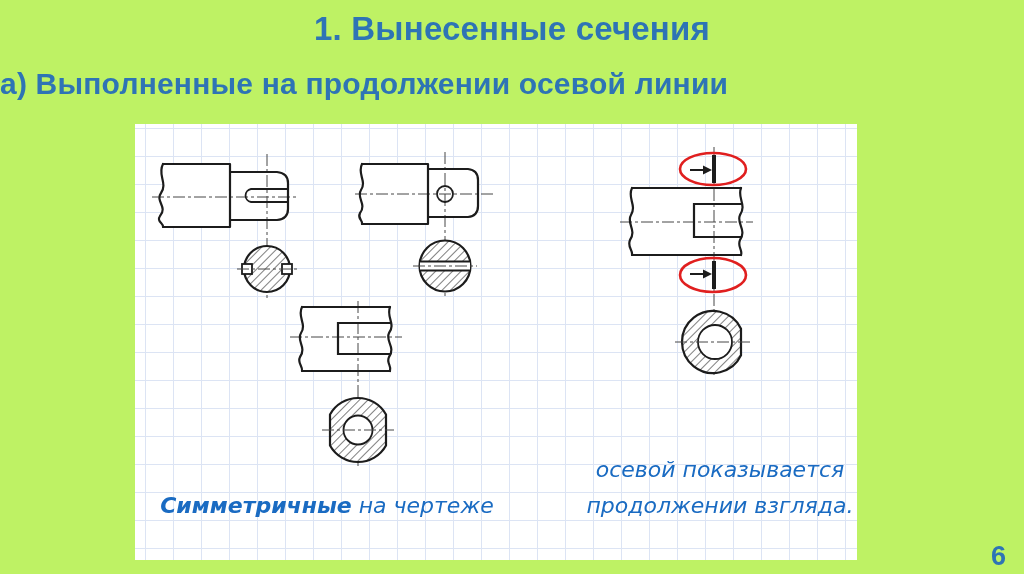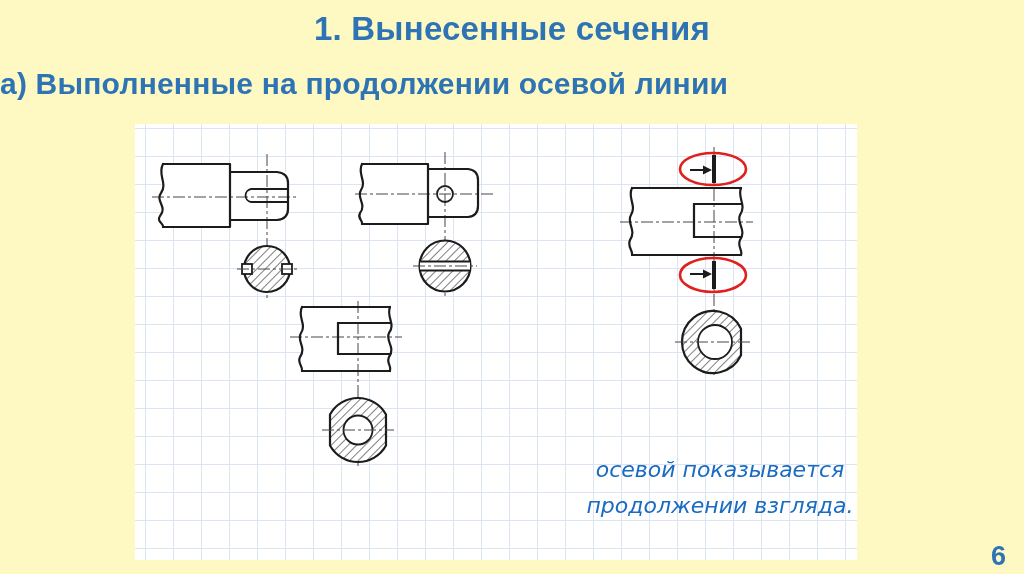--- a/index.html
+++ b/index.html
@@ -5,21 +5,21 @@
   :root{
     --accent_blue:#2E74B5;
     --caption_blue:#1A6BC2;
     --highlight_red:#E01F1F;
     --line_dark:#1C1C1C;
     --grid_blue:#DCE4F4;
   }
   html,body{margin:0;padding:0;}
   body{background:#fff;font-family:"Liberation Sans", sans-serif;}
   .slide{
-    position:relative;width:1024px;height:574px;background:#fef9c3;overflow:hidden;
+    position:relative;width:1024px;height:574px;background:#bef264;overflow:hidden;
   }
   .title{
     position:absolute;top:10px;left:0;width:100%;text-align:center;
     color:var(--accent_blue);font-size:33px;font-weight:700;letter-spacing:0.2px;
   }
   .subtitle{
     position:absolute;top:67px;left:0;width:100%;
     color:var(--accent_blue);font-size:30px;font-weight:700;letter-spacing:0.2px;
   }
   .paper{
@@ -150,20 +150,21 @@
         <line class="arrowline" x1="70" y1="130" x2="83" y2="130"></line>
         <polygon class="arrowhead" points="83,125.5 92,130 83,134.5"></polygon>
       </g>
       <ellipse class="red" cx="93" cy="131" rx="33" ry="17"></ellipse>
       <path d="M121,184.7 A31,31 0 1 0 121,211.3 Z" fill="url(#h4)" stroke="#1C1C1C" stroke-width="2.2"></path>
       <circle class="feat" cx="95" cy="198" r="17" stroke-width="2.2"></circle>
       <path class="cl" d="M55,198 H131"></path>
     </svg>
 
     <div class="caption caption-left">
+      <div><b>Симметричные</b><span> на чертеже</span></div>
     </div>
 
     <div class="caption caption-right">
       <div>осевой показывается</div>
       <div>продолжении взгляда.</div>
     </div>
 
   </div>
 
   <div class="page-number">6</div>

